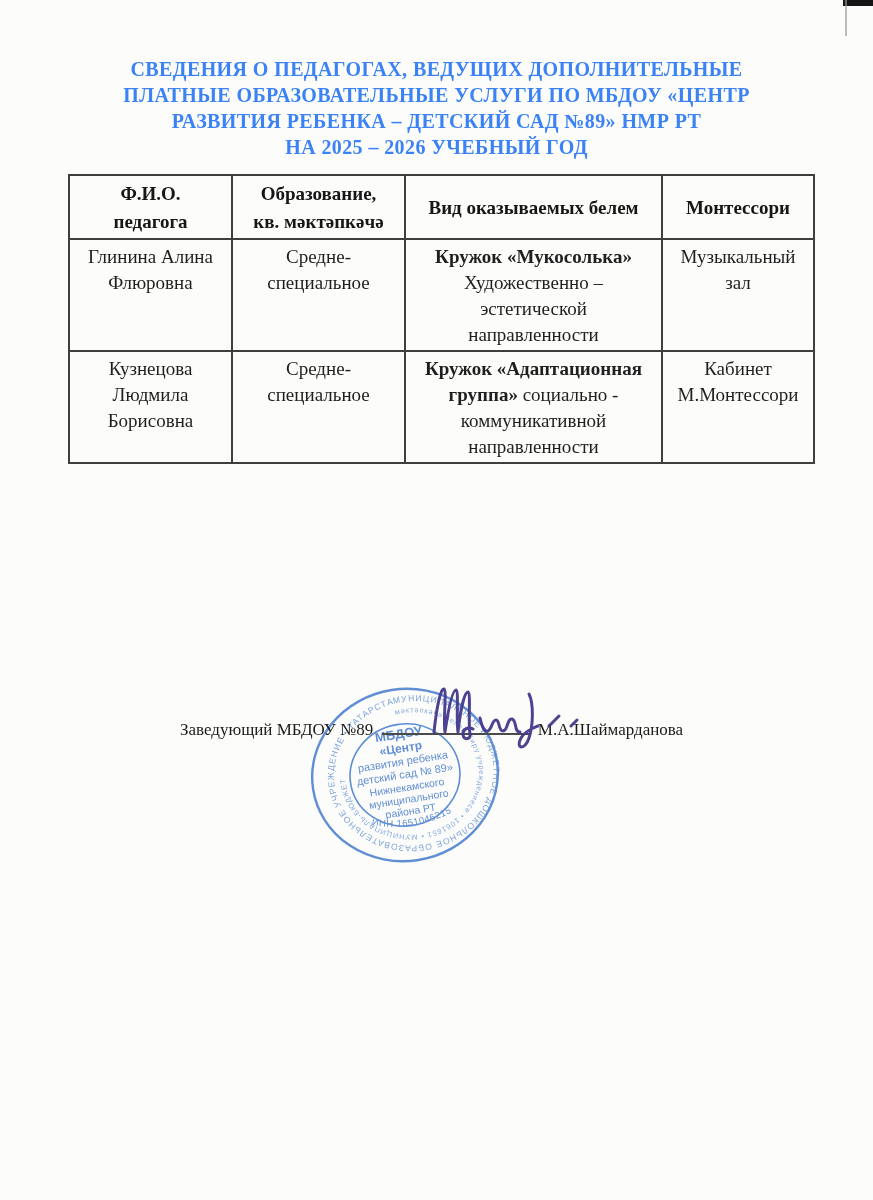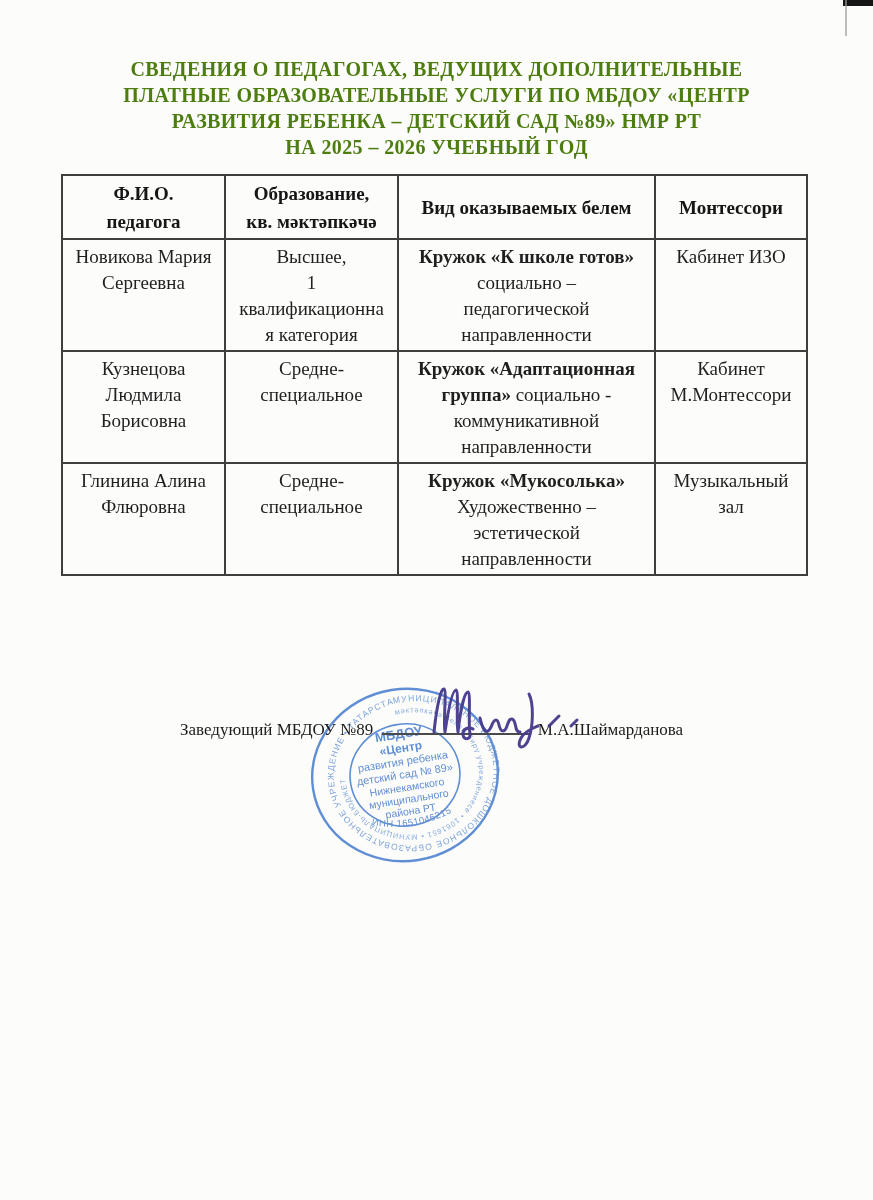--- a/index.html
+++ b/index.html
@@ -36,26 +36,26 @@
     position: absolute;
     top: 56px;
     left: 0; right: 0;
     margin: 0;
     text-align: center;
     font-weight: bold;
     font-size: 20px;
     line-height: 26px;
     letter-spacing: .4px;
     white-space: pre-line;
-    color: #4d7c0f;
+    color: #3b82f6;
   }
   table.info-table {
     position: absolute;
     top: 174px;
-    left: 61px;
+    left: 68px;
     width: 745px;
     border-collapse: collapse;
     table-layout: fixed;
   }
   .info-table col.c1 { width: 163px; }
   .info-table col.c2 { width: 173px; }
   .info-table col.c3 { width: 257px; }
   .info-table col.c4 { width: 152px; }
   .info-table th, .info-table td {
     border: 2px solid #3f3f3f;
@@ -141,56 +141,43 @@
         <th>Ф.И.О.
 педагога</th>
         <th>Образование,
 кв. мәктәпкәчә</th>
         <th>Вид оказываемых белем</th>
         <th>Монтессори</th>
       </tr>
     </thead>
     <tbody>
       <tr>
-        <td>Новикова Мария
-Сергеевна</td>
-        <td>Высшее,
-1
-квалификационна
-я категория</td>
-        <td><span class="svc-title">Кружок «К школе готов»</span><span class="svc-desc">
-социально –
-педагогической
+        <td>Глинина Алина
+Флюровна</td>
+        <td>Средне-
+специальное</td>
+        <td><span class="svc-title">Кружок «Мукосолька»</span><span class="svc-desc">
+Художественно –
+эстетической
 направленности</span></td>
-        <td>Кабинет ИЗО</td>
+        <td>Музыкальный
+зал</td>
       </tr>
       <tr>
         <td>Кузнецова
 Людмила
 Борисовна</td>
         <td>Средне-
 специальное</td>
         <td><span class="svc-title">Кружок «Адаптационная
 группа»</span><span class="svc-desc"> социально -
 коммуникативной
 направленности</span></td>
         <td>Кабинет
 М.Монтессори</td>
-      </tr>
-      <tr>
-        <td>Глинина Алина
-Флюровна</td>
-        <td>Средне-
-специальное</td>
-        <td><span class="svc-title">Кружок «Мукосолька»</span><span class="svc-desc">
-Художественно –
-эстетической
-направленности</span></td>
-        <td>Музыкальный
-зал</td>
       </tr>
     </tbody>
   </table>
 
   <div class="stamp">
     <svg viewBox="0 0 194 178" width="194" height="178">
       <defs>
         <path id="ring-outer-path" d="M 97,17 A 80,72 0 1 1 96.9,17.01"></path>
         <path id="ring-inner-path" d="M 97,28 A 67,61 0 1 1 96.9,28.01"></path>
         <path id="inn-arc" d="M 43,128 Q 97,152 151,128"></path>

